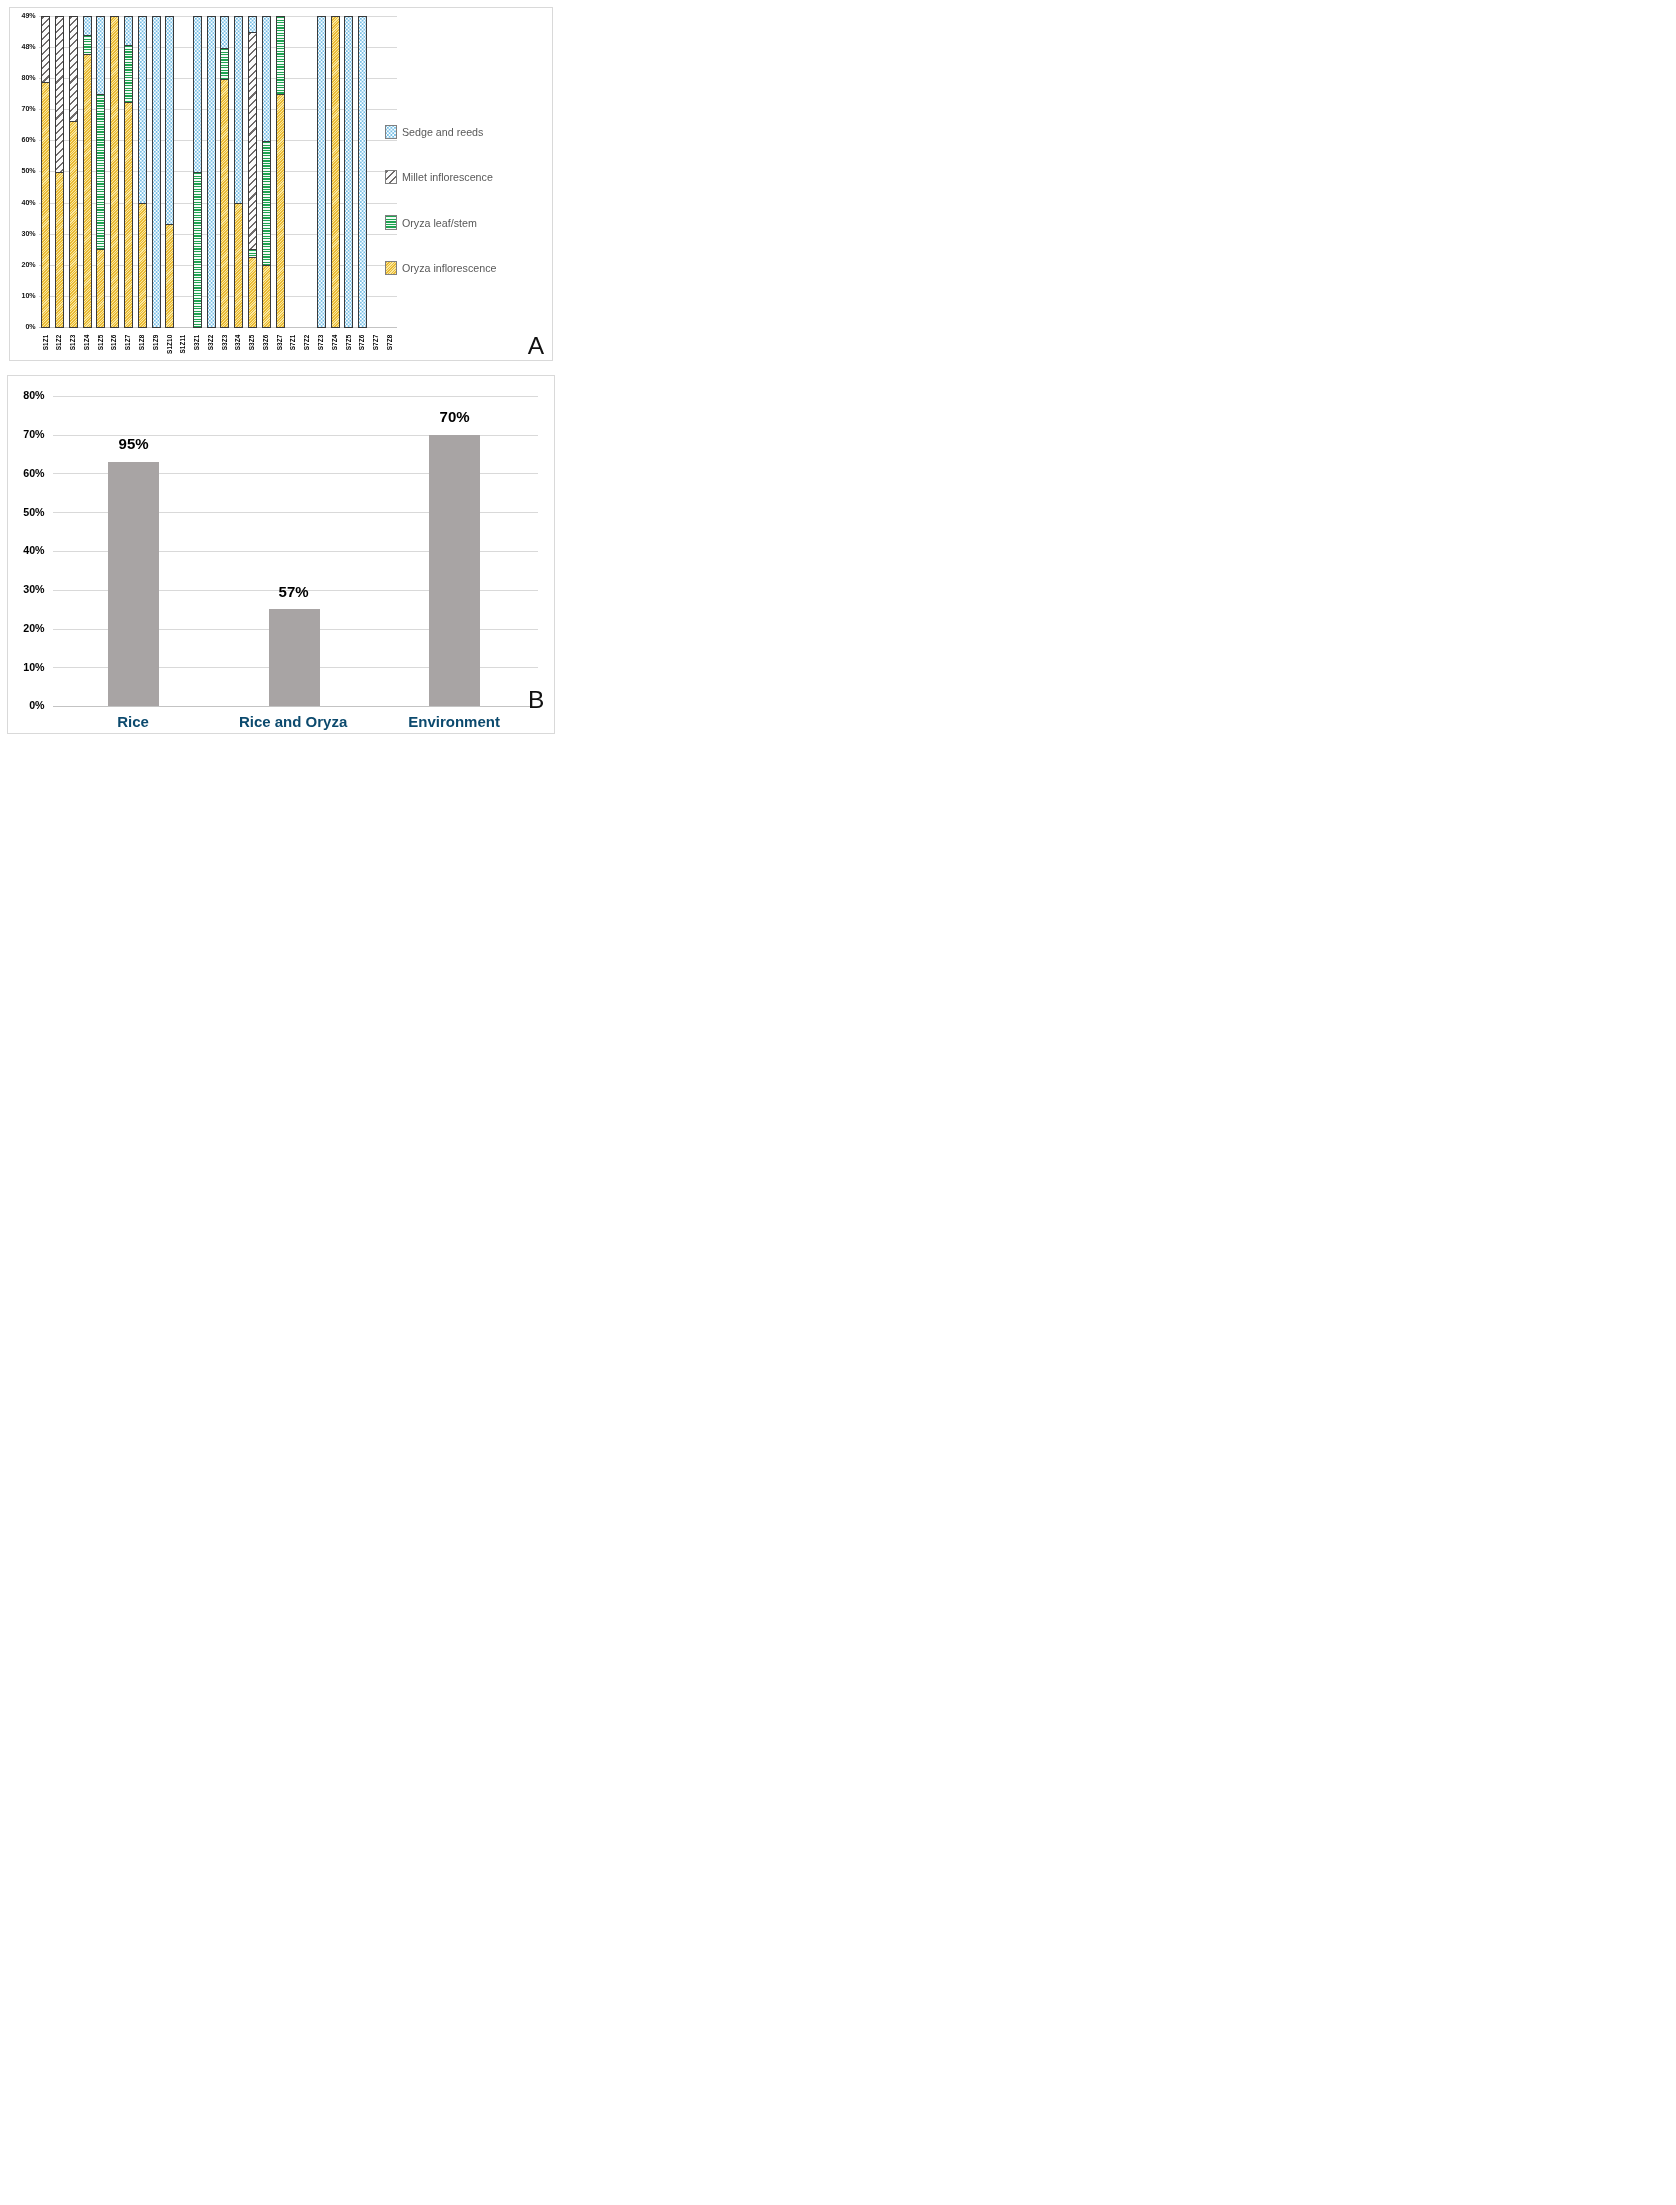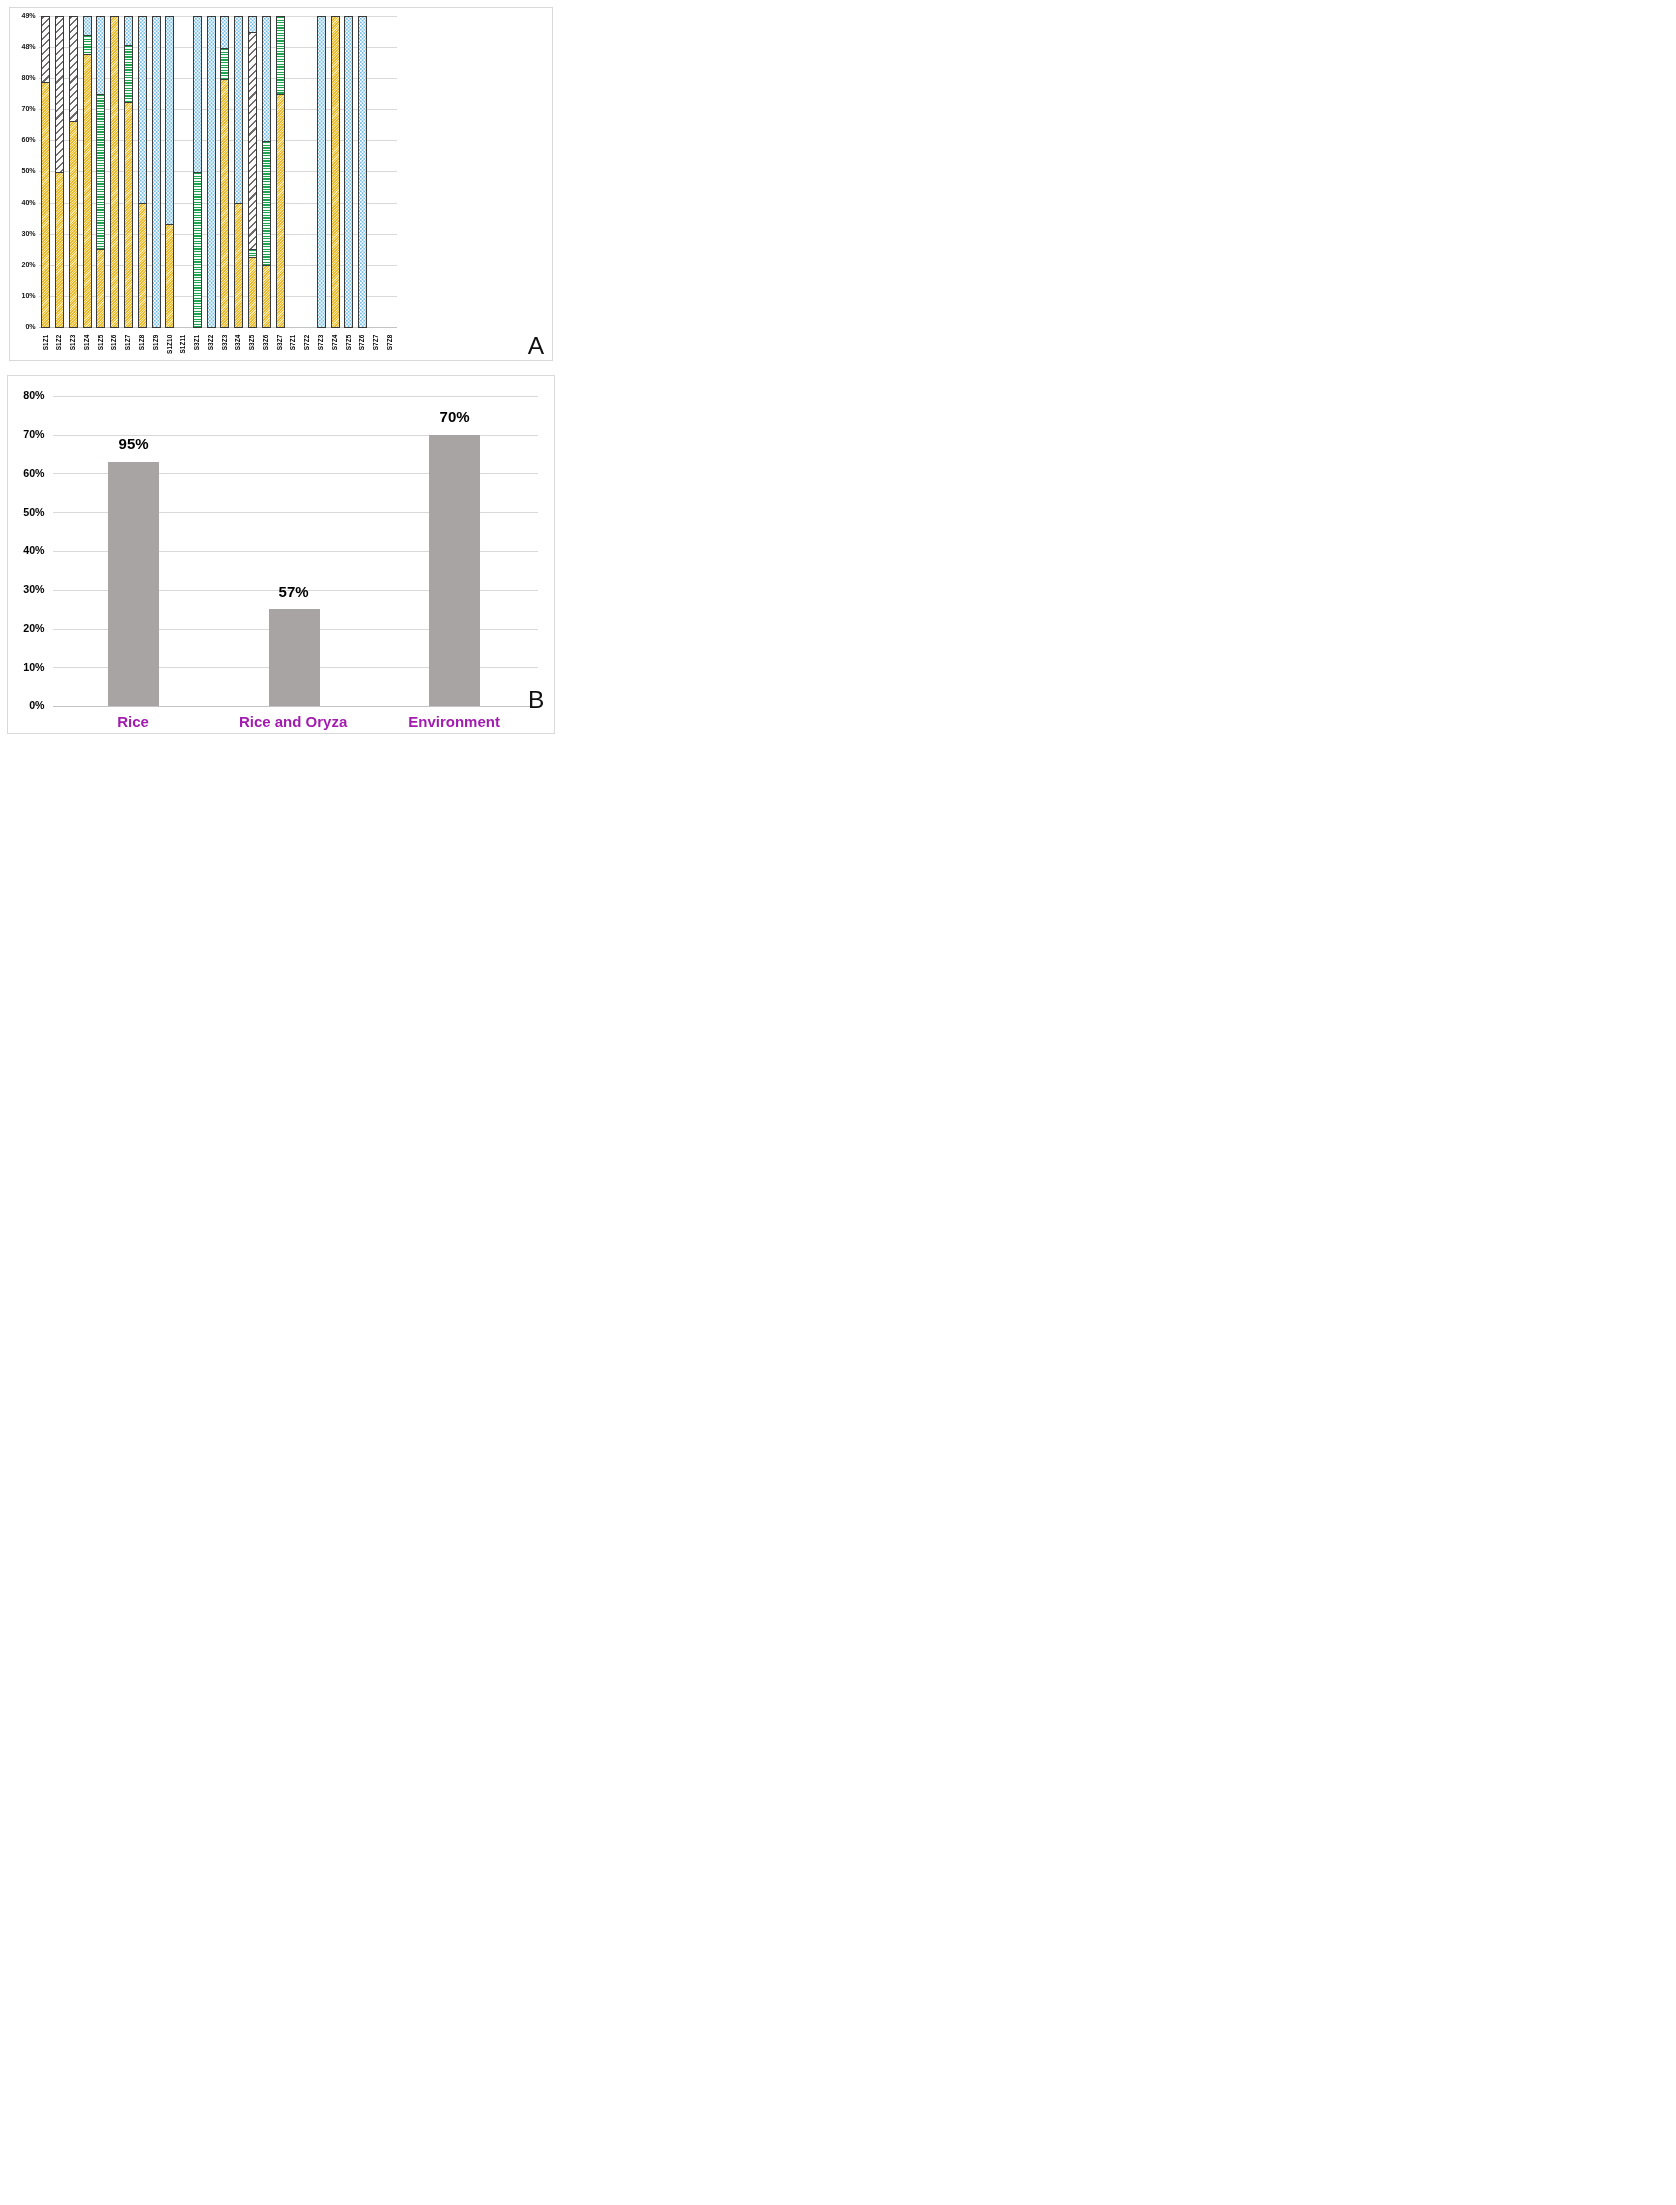--- a/index.html
+++ b/index.html
@@ -24,21 +24,21 @@
      font-size:6.4px;font-weight:700;color:#000;letter-spacing:0.1px;white-space:nowrap;}
   .legend{position:absolute;left:375px;top:117px;}
   .legend-item{display:flex;align-items:center;margin-bottom:31px;}
   .legend-swatch{width:9.7px;height:12.2px;border:0.5px solid #7f7f7f;margin-right:5.1px;flex:0 0 auto;}
   .legend-label{font-size:10.7px;color:#595959;}
   .panel-letter{position:absolute;font-size:24.5px;font-weight:300;color:#111;line-height:1;}
   #letter-a{right:8.2px;bottom:2px;}
   #letter-b{right:9.2px;bottom:20.4px;}
   .bar-b{position:absolute;background:#a8a4a4;}
   .bar-b-label{position:absolute;text-align:center;font-size:15px;font-weight:700;color:#000;}
-  .cat-b{position:absolute;text-align:center;font-size:15px;font-weight:700;color:#a21caf;}
+  .cat-b{position:absolute;text-align:center;font-size:15px;font-weight:700;color:#0c4a6e;}
   .plot-area{position:absolute;}
 </style>
 </head>
 <body>
 
 <div class="panel" id="panel-a">
   <div class="plot-area" id="plot-a">
       <div class="gridline axis0" style="left: 29px; top: 319px; width: 358px;"></div>
       <div class="gridline" style="left: 29px; top: 288px; width: 358px;"></div>
       <div class="gridline" style="left: 29px; top: 257px; width: 358px;"></div>
@@ -169,20 +169,38 @@
       <div class="xlabel-a" style="left: 251px; top: 342px;">S3Z7</div>
       <div class="xlabel-a" style="left: 264px; top: 342px;">S7Z1</div>
       <div class="xlabel-a" style="left: 278px; top: 342px;">S7Z2</div>
       <div class="xlabel-a" style="left: 292px; top: 342px;">S7Z3</div>
       <div class="xlabel-a" style="left: 306px; top: 342px;">S7Z4</div>
       <div class="xlabel-a" style="left: 320px; top: 342px;">S7Z5</div>
       <div class="xlabel-a" style="left: 333px; top: 342px;">S7Z6</div>
       <div class="xlabel-a" style="left: 347px; top: 342px;">S7Z7</div>
       <div class="xlabel-a" style="left: 361px; top: 342px;">S7Z8</div>
     </div>
+  <div class="legend" id="legend-a">
+      <div class="legend-item">
+        <span class="legend-swatch fill-blue-dots"></span>
+        <span class="legend-label">Sedge and reeds</span>
+      </div>
+      <div class="legend-item">
+        <span class="legend-swatch fill-gray-diagonal"></span>
+        <span class="legend-label">Millet inflorescence</span>
+      </div>
+      <div class="legend-item">
+        <span class="legend-swatch fill-green-horizontal"></span>
+        <span class="legend-label">Oryza leaf/stem</span>
+      </div>
+      <div class="legend-item">
+        <span class="legend-swatch fill-yellow-diagonal"></span>
+        <span class="legend-label">Oryza inflorescence</span>
+      </div>
+    </div>
   <div class="panel-letter" id="letter-a">A</div>
 </div>
 
 <div class="panel" id="panel-b">
   <div class="plot-area" id="plot-b">
       <div class="gridline axis0" style="left: 45px; top: 330px; width: 485px;"></div>
       <div class="gridline" style="left: 45px; top: 291px; width: 485px;"></div>
       <div class="gridline" style="left: 45px; top: 253px; width: 485px;"></div>
       <div class="gridline" style="left: 45px; top: 214px; width: 485px;"></div>
       <div class="gridline" style="left: 45px; top: 175px; width: 485px;"></div>

